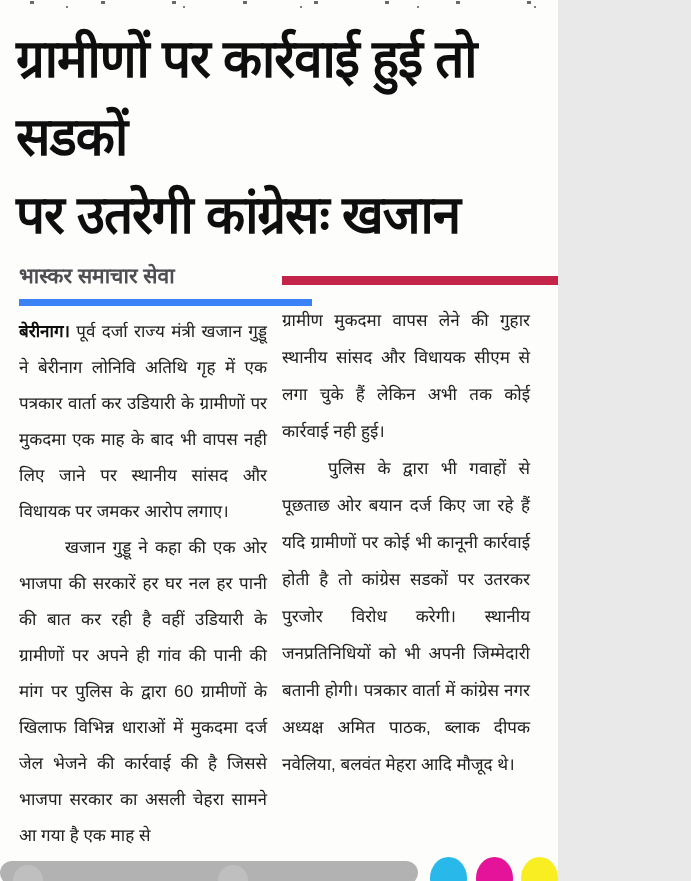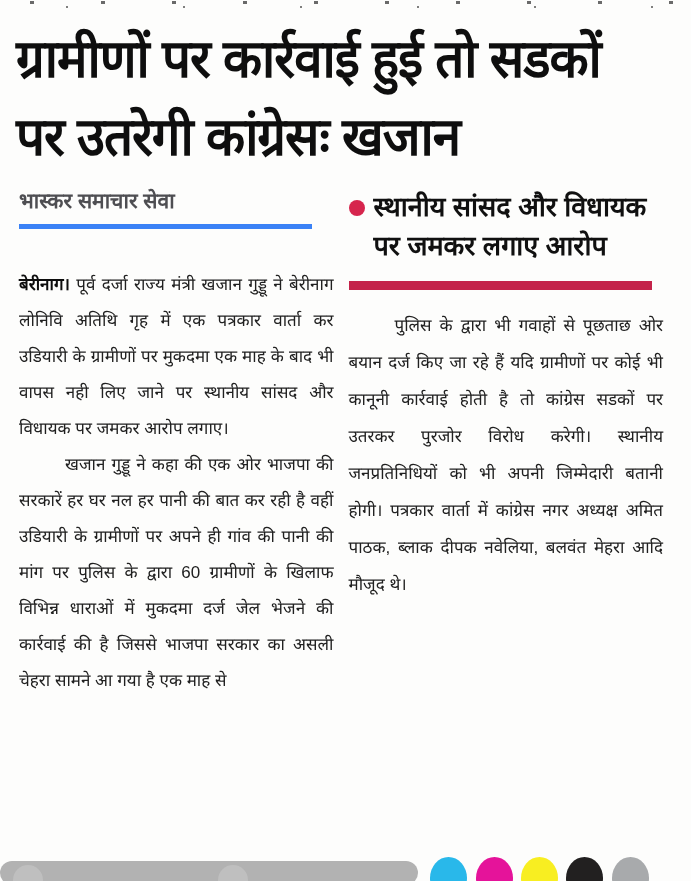--- a/index.html
+++ b/index.html
@@ -1,19 +1,19 @@
 <!DOCTYPE html>
 <html lang="hi"><head>
 <meta charset="utf-8">
 <style>
   * { margin:0; padding:0; box-sizing:border-box; }
   html,body { background:#e9e9e9; }
   .page {
     position:relative;
-    width:691px; height:881px;
+    width:558px; height:881px;
     background:#fdfdfc;
     overflow:hidden;
     font-family:"Liberation Sans","DejaVu Sans",sans-serif;
     color:#1c1c1c;
   }
   
   .top-strip {
     position:absolute; top:0; left:4px; right:4px; height:10px;
     background:
       repeating-linear-gradient(90deg, transparent 0 26px, #3a3a3a 26px 30px, transparent 30px 71px),
@@ -39,22 +39,22 @@
     margin:16px 28px 0 19px;
   }
   .col { flex:1; min-width:0; }
 
   
   .byline {
     font-size:21px;
     font-weight:700;
     color:#4e4e52;
     padding-bottom:10px;
-    border-bottom:5px solid #3b82f6;
-    margin-bottom:38px;
+    border-bottom:7px solid #3b82f6;
+    margin-bottom:8px;
     width:293px;
   }
   .body-text {
     font-size:17px;
     line-height:36px;
     text-align:justify;
     color:#202020;
   }
   .body-text p.indent { text-indent:46px; }
   .dateline { font-weight:800; color:#0d0d0d; }
@@ -124,26 +124,23 @@
 
     <div class="col lc">
       <div class="byline">भास्कर समाचार सेवा</div>
       <div class="body-text">
         <p><span class="dateline">बेरीनाग।</span><span> पूर्व दर्जा राज्य मंत्री खजान गुड्डू ने बेरीनाग लोनिवि अतिथि गृह में एक पत्रकार वार्ता कर उडियारी के ग्रामीणों पर मुकदमा एक माह के बाद भी वापस नही लिए जाने पर स्थानीय सांसद और विधायक पर जमकर आरोप लगाए।</span></p>
         <p class="indent">खजान गुड्डू ने कहा की एक ओर भाजपा की सरकारें हर घर नल हर पानी की बात कर रही है वहीं उडियारी के ग्रामीणों पर अपने ही गांव की पानी की मांग पर पुलिस के द्वारा 60 ग्रामीणों के खिलाफ विभिन्न धाराओं में मुकदमा दर्ज जेल भेजने की कार्रवाई की है जिससे भाजपा सरकार का असली चेहरा सामने आ गया है एक माह से</p>
       </div>
     </div>
 
     <div class="col rc">
-      <div class="subhead">
-        <span class="bullet"></span>
-        <span class="subhead-text">स्थानीय सांसद और विधायक पर जमकर लगाए आरोप</span>
-      </div>
       <div class="red-rule"></div>
       <div class="body-text">
+        <p>ग्रामीण मुकदमा वापस लेने की गुहार स्थानीय सांसद और विधायक सीएम से लगा चुके हैं लेकिन अभी तक कोई कार्रवाई नही हुई।</p>
         <p class="indent">पुलिस के द्वारा भी गवाहों से पूछताछ ओर बयान दर्ज किए जा रहे हैं यदि ग्रामीणों पर कोई भी कानूनी कार्रवाई होती है तो कांग्रेस सडकों पर उतरकर पुरजोर विरोध करेगी। स्थानीय जनप्रतिनिधियों को भी अपनी जिम्मेदारी बतानी होगी। पत्रकार वार्ता में कांग्रेस नगर अध्यक्ष अमित पाठक, ब्लाक दीपक नवेलिया, बलवंत मेहरा आदि मौजूद थे।</p>
       </div>
     </div>
 
   </div>
 
   <div class="gray-bar">
     <span class="blob b1"></span>
     <span class="blob b2"></span>
   </div>

